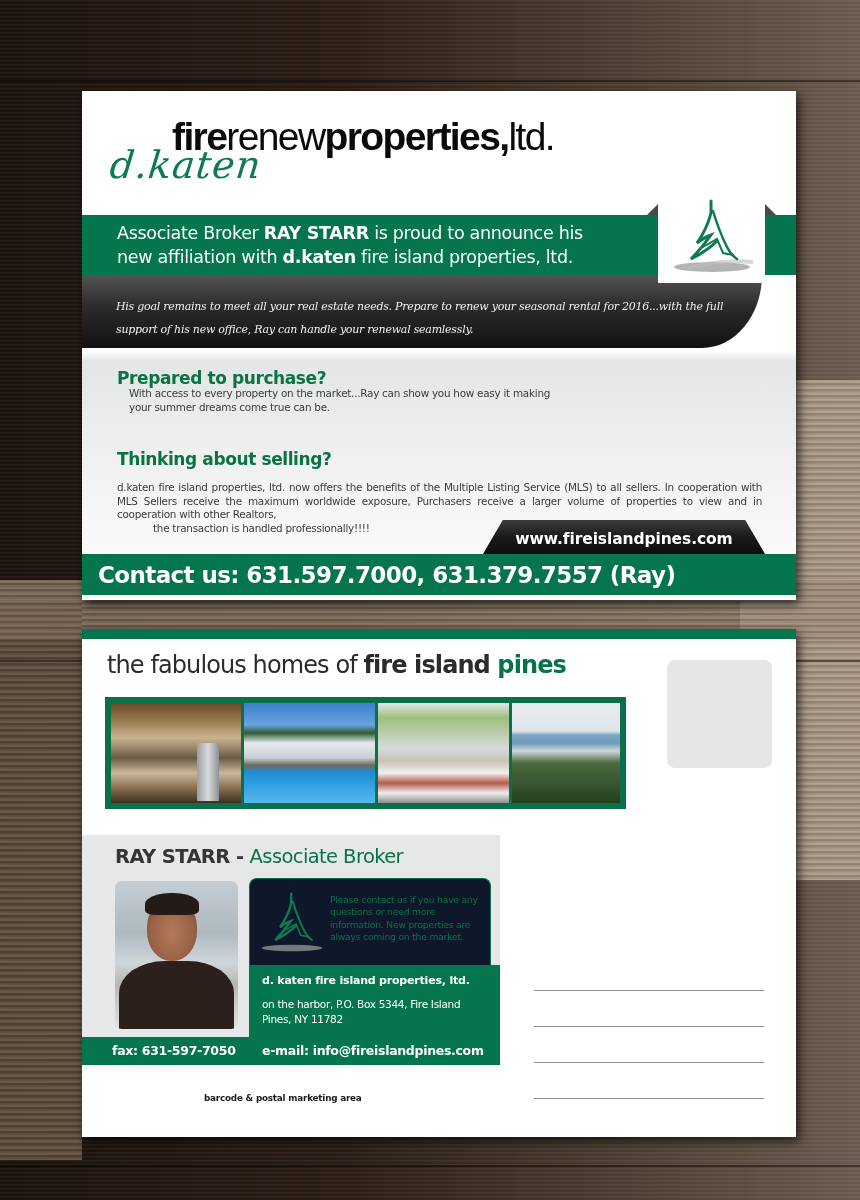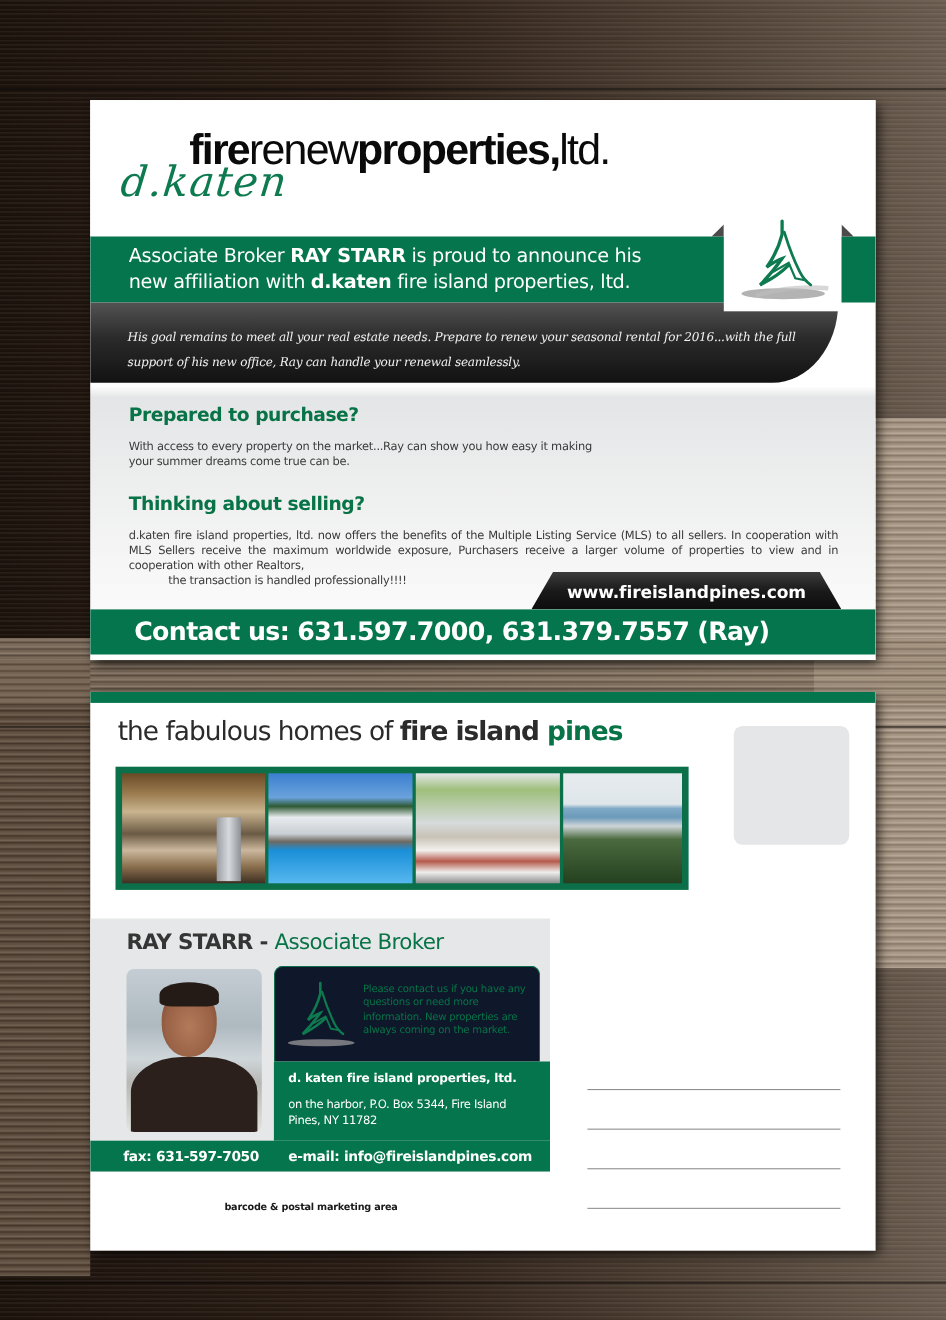--- a/index.html
+++ b/index.html
@@ -67,37 +67,37 @@
 
   .section-title {
     position: absolute; left: 35px; color: #077347; font-weight: bold;
     font-family: "DejaVu Sans", sans-serif; font-size: 17px; letter-spacing: -0.4px;
   }
   .section-body {
     position: absolute; left: 35px; color: #3a3a3a; font-family: "DejaVu Sans", sans-serif;
     font-size: 10.4px; line-height: 13.5px; letter-spacing: -0.25px;
   }
   .s1-title { top: 277px; }
-  .s1-body { top: 309px; width: 430px; }
+  .s1-body { top: 296px; width: 430px; margin-left: 12px; }
   .s2-title { top: 358px; }
   .s2-body { top: 390px; width: 645px; text-align: justify; }
   .s2-body .last { display: block; text-align: left; margin-left: 36px; }
 
   .url-tab {
     position: absolute; left: 401px; top: 429px; width: 282px; height: 34px;
     background: linear-gradient(180deg, #3c3c3c 0%, #1a1a1a 50%, #0d0d0d 100%);
     clip-path: polygon(7% 0, 93% 0, 100% 100%, 0 100%);
     border-radius: 14px 14px 0 0;
     color: #fff; font-family: "DejaVu Sans", sans-serif; font-size: 15.5px; font-weight: bold;
     display: flex; align-items: center; justify-content: center; padding-top: 4px; letter-spacing: -0.1px;
   }
   .contact-band {
     position: absolute; left: 0; top: 463px; width: 714px; height: 41px; background: #04754d;
     color: #fff; font-family: "DejaVu Sans", sans-serif; font-weight: bold; font-size: 23px;
-    display: flex; align-items: center; padding-left: 40px; letter-spacing: -0.6px;
+    display: flex; align-items: center; padding-left: 16px; letter-spacing: -0.6px;
   }
 
   
   .card2 {
     position: absolute; left: 82px; top: 629px; width: 714px; height: 508px; background: #fff;
     box-shadow: 3px 4px 10px rgba(0,0,0,0.7); overflow: hidden;
   }
   .c2-topbar { position: absolute; left: 0; top: 0; width: 714px; height: 10px; background: #04754d; }
   .c2-title {
     position: absolute; left: 25px; top: 22px; font-family: "DejaVu Sans", sans-serif; font-size: 24px;

